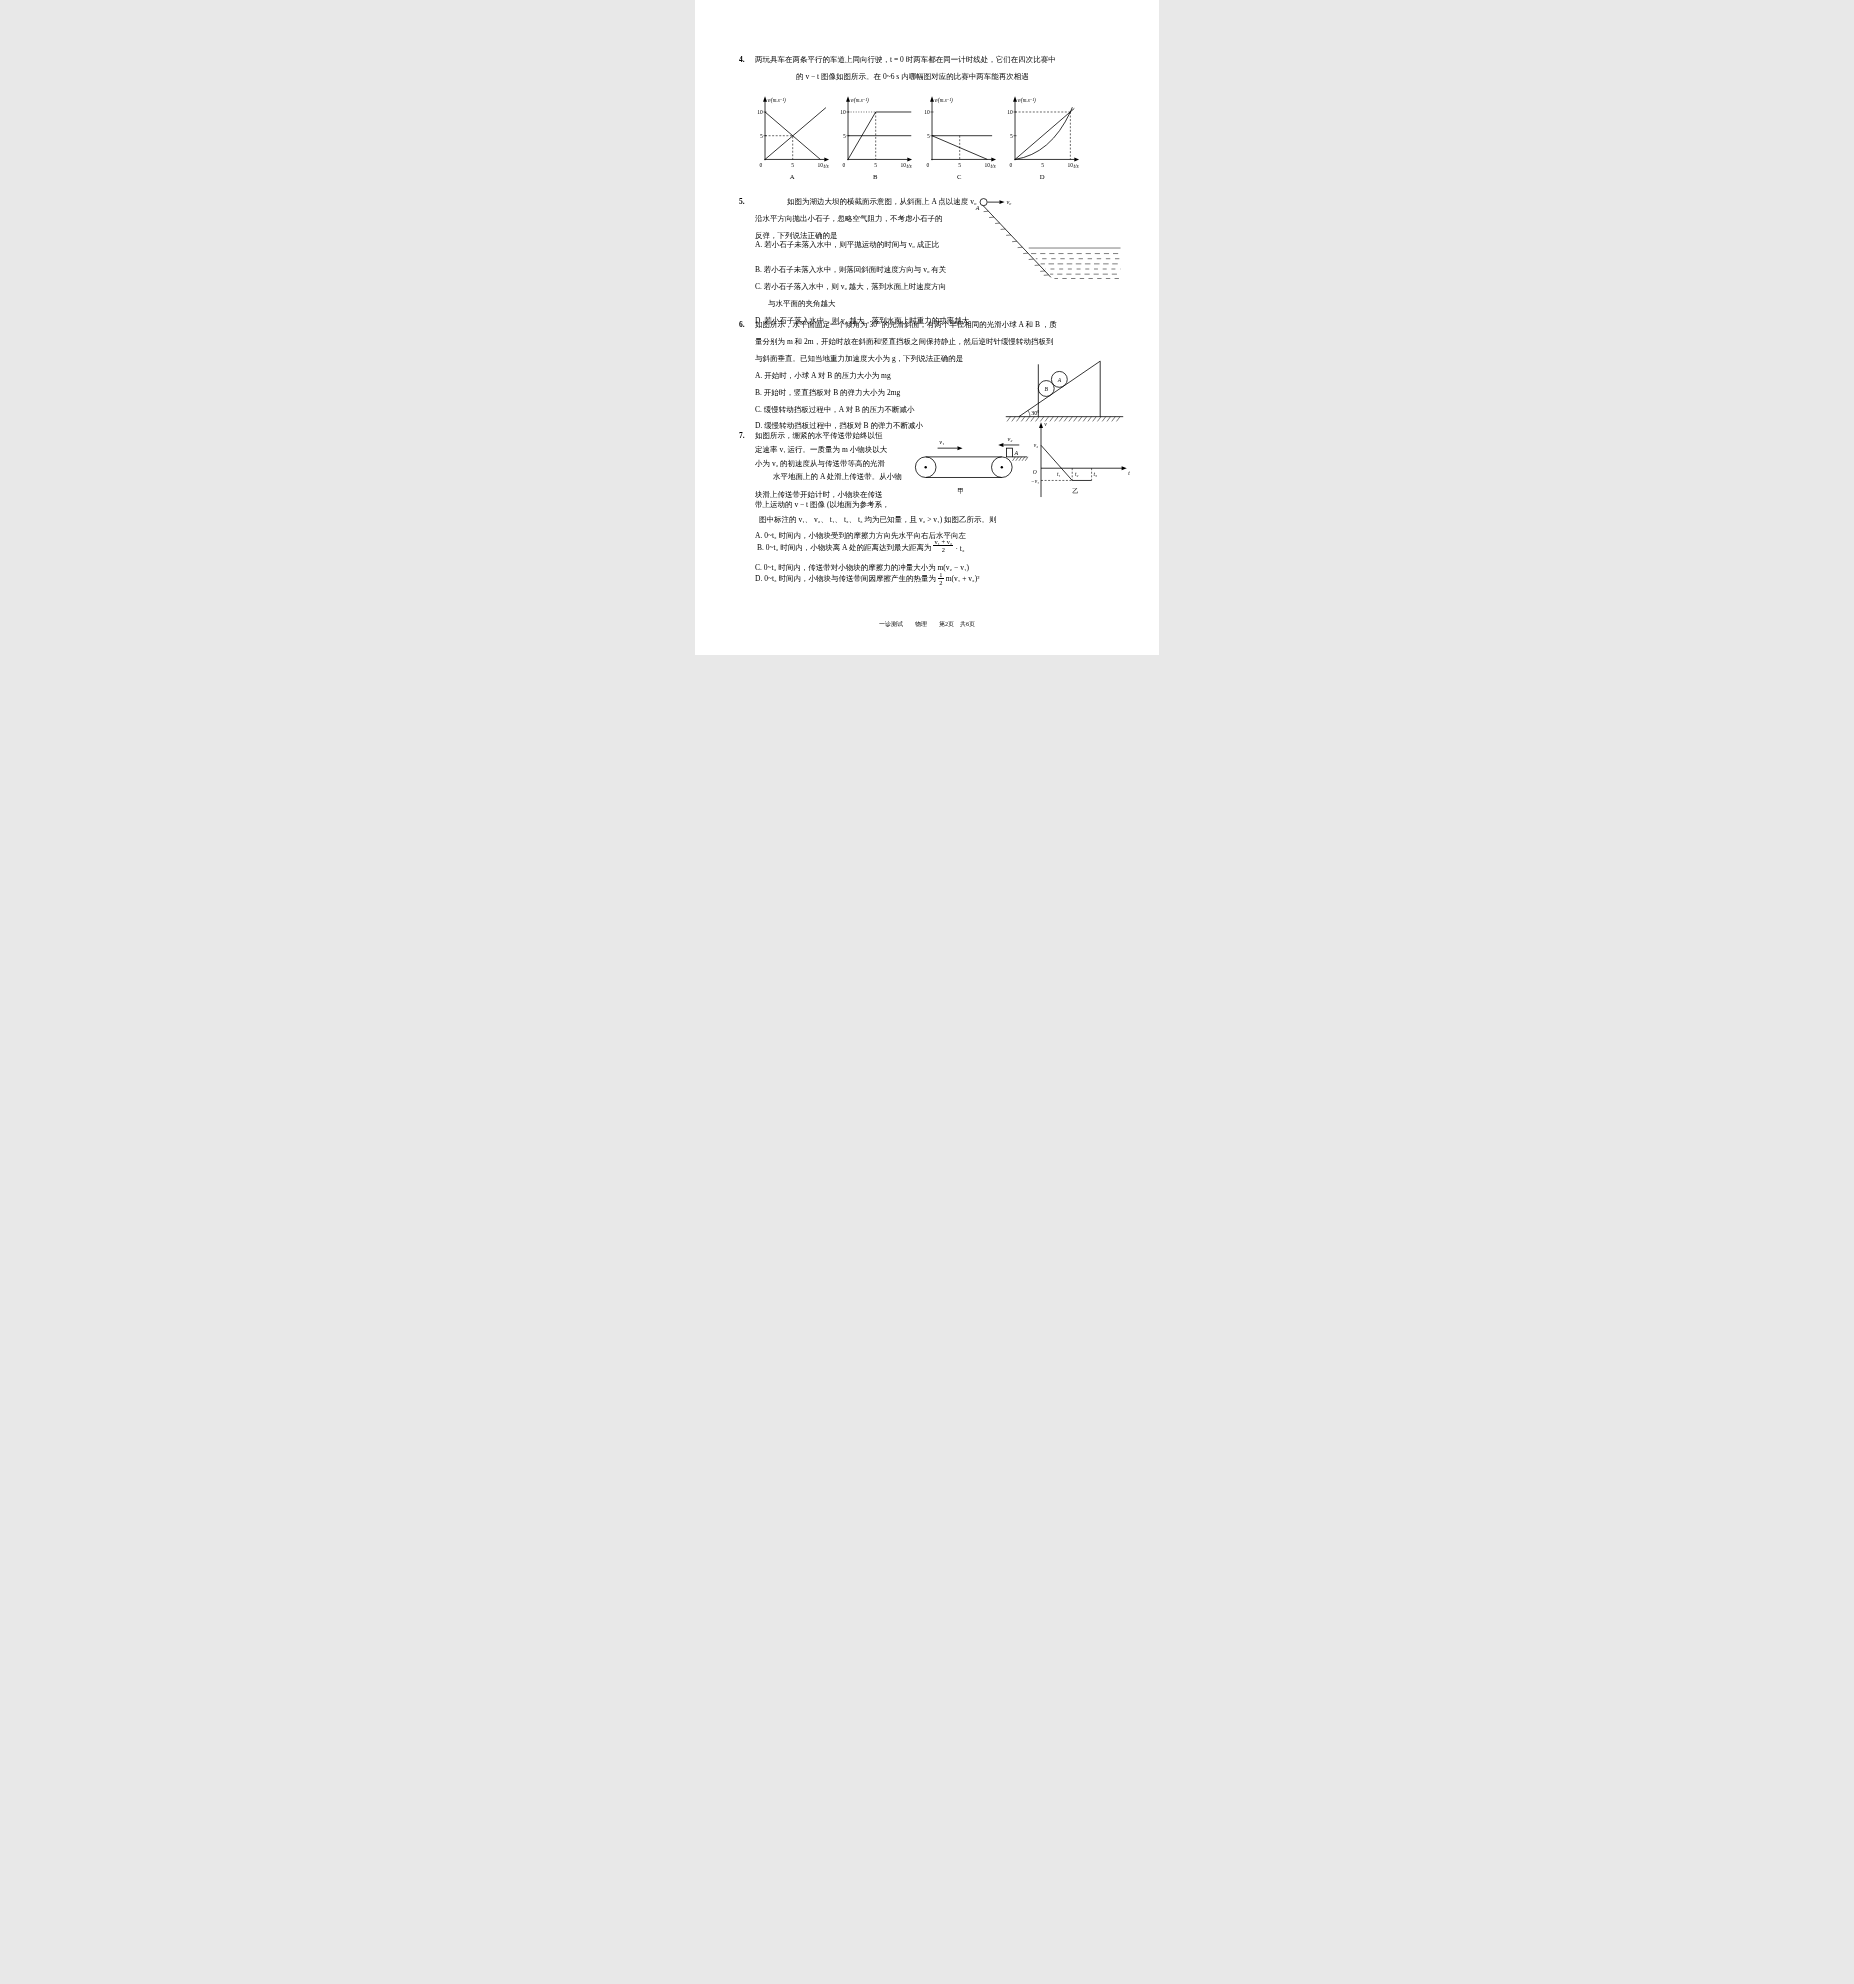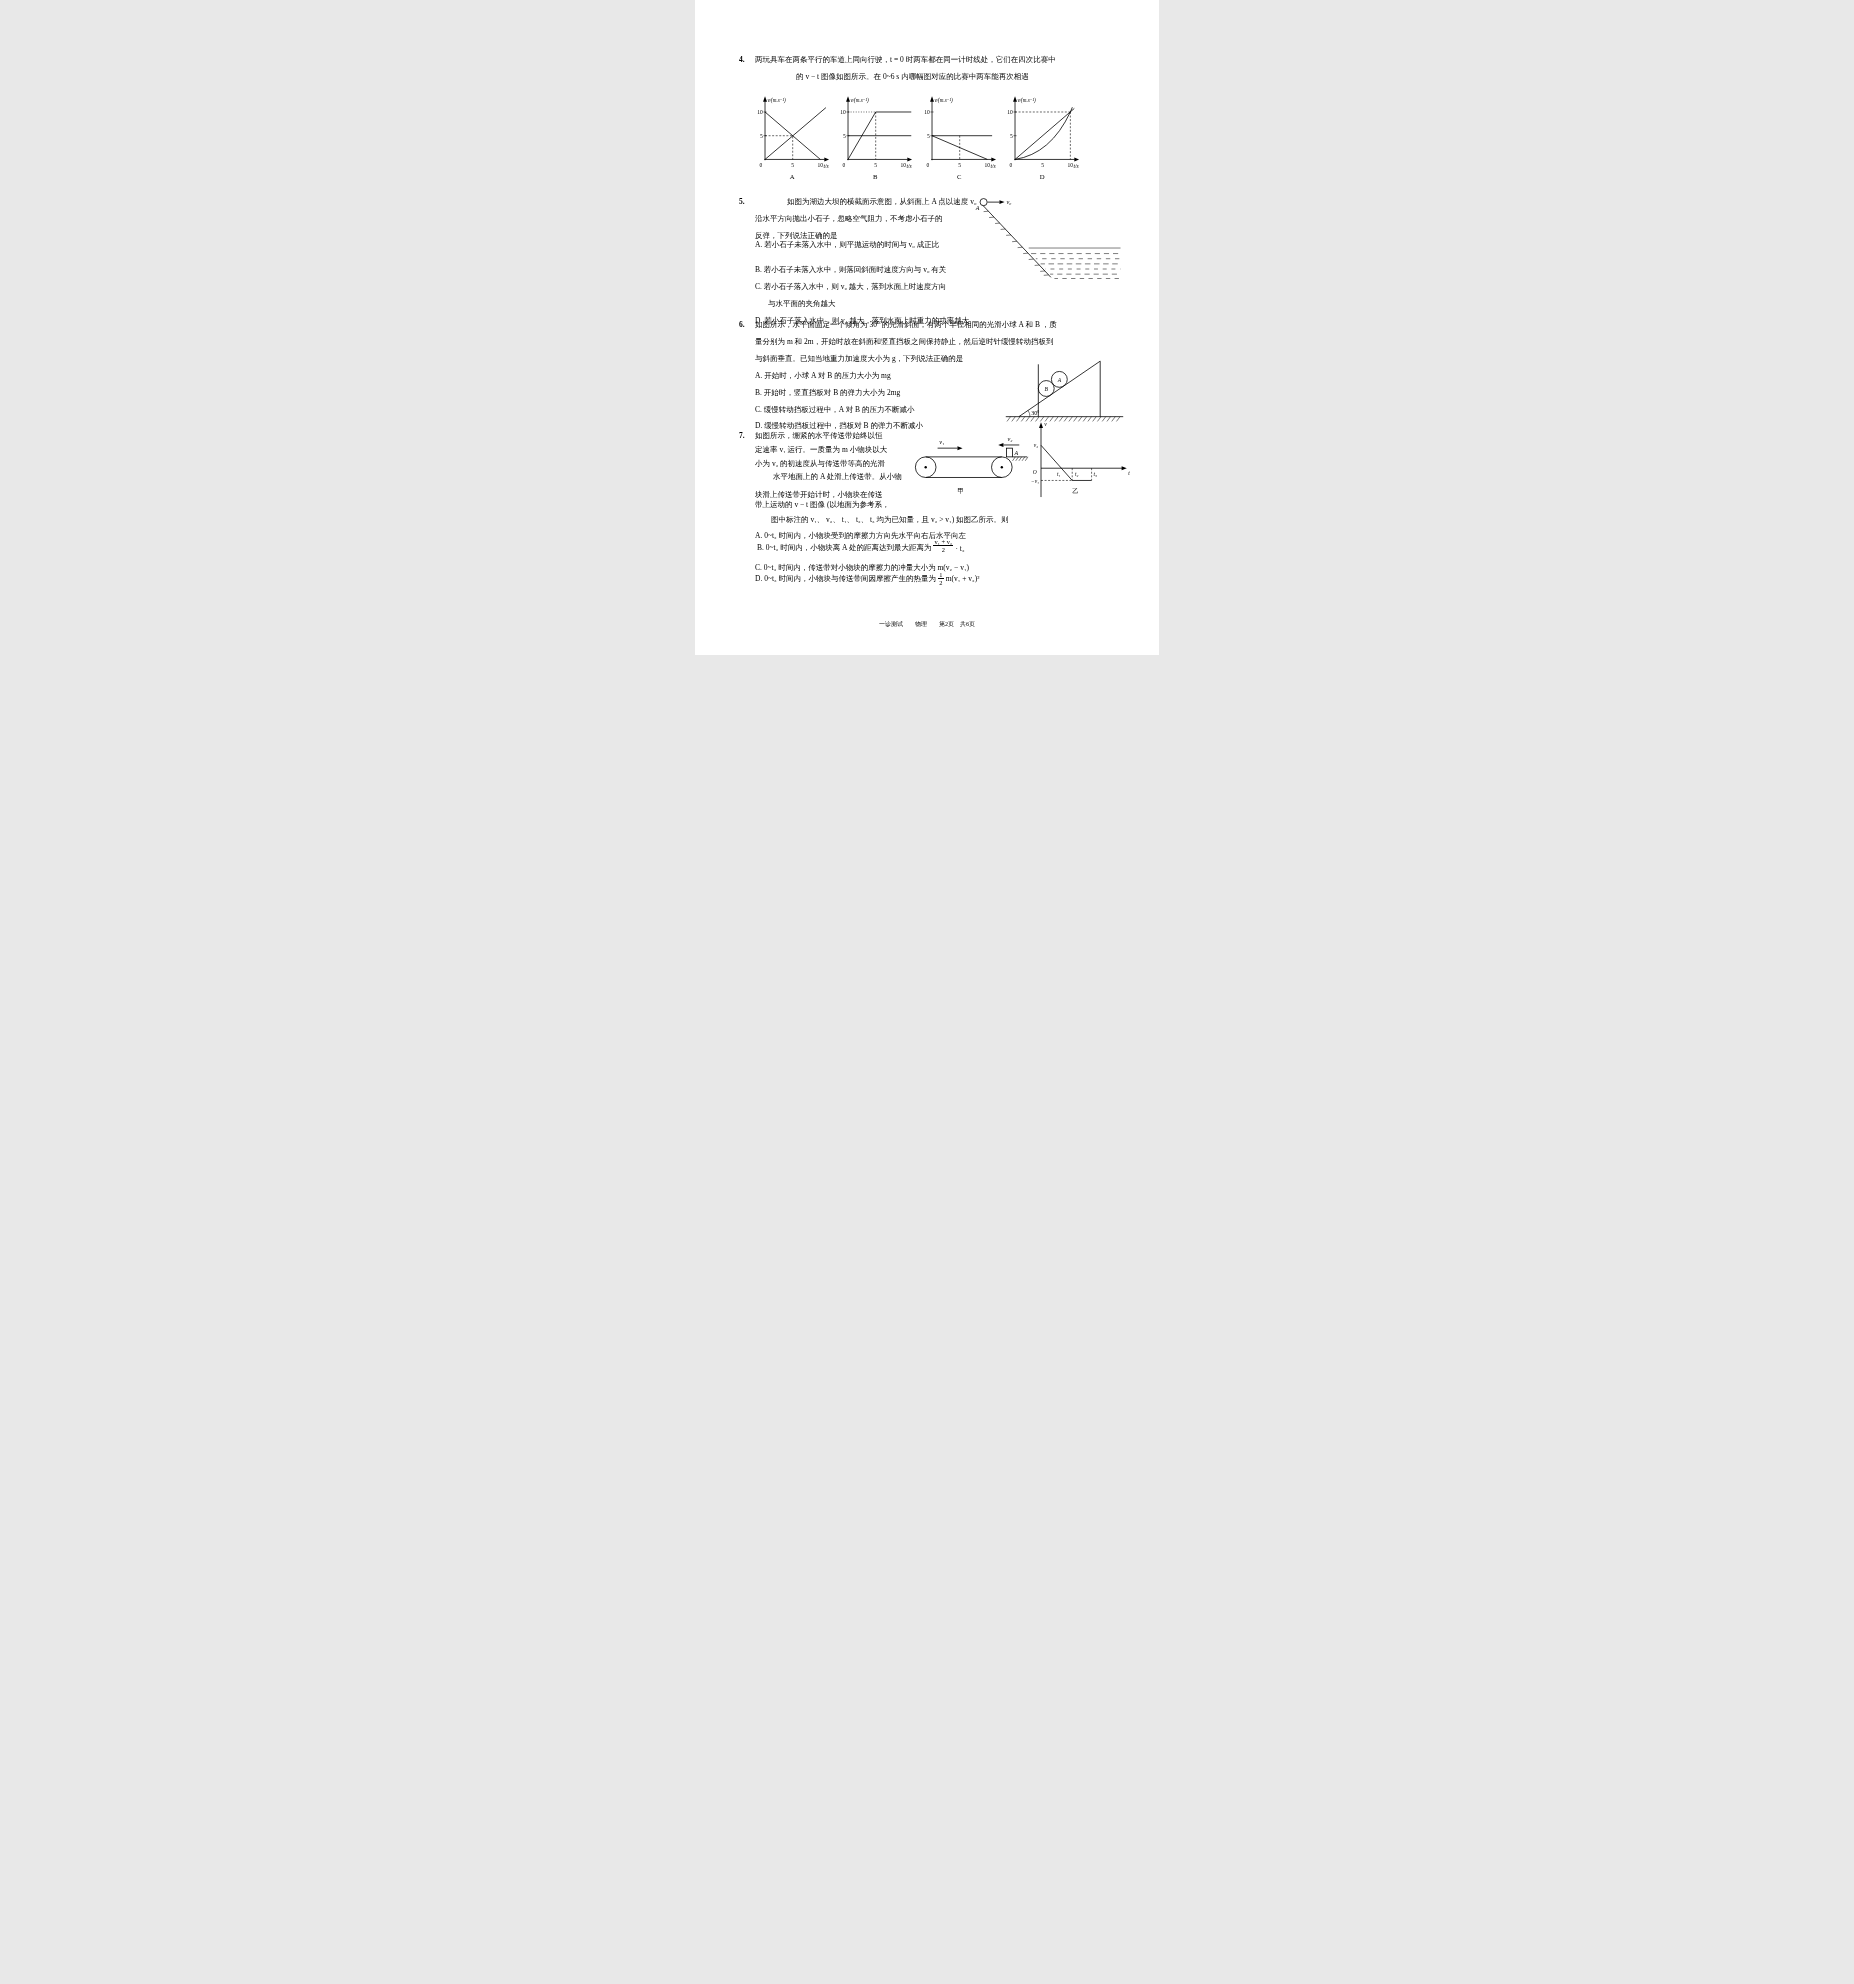--- a/index.html
+++ b/index.html
@@ -166,21 +166,21 @@
     <text x="66" y="157" style="font-size:15px">30°</text>
   </svg>
 
   <span class="abs qnum" style="left:44px;top:431px;">7.</span>
   <span class="abs" style="left:60px;top:431px;">如图所示，绷紧的水平传送带始终以恒</span>
   <span class="abs" style="left:60px;top:445px;">定速率 v₁ 运行。一质量为 m 小物块以大</span>
   <span class="abs" style="left:60px;top:459px;">小为 v₂ 的初速度从与传送带等高的光滑</span>
   <span class="abs" style="left:52px;top:472px;margin-left:26px;">水平地面上的 A 处滑上传送带。从小物</span>
   <span class="abs" style="left:60px;top:490px;">块滑上传送带开始计时，小物块在传送</span>
   <span class="abs" style="left:60px;top:500px;">带上运动的 v − t 图像 (以地面为参考系，</span>
-  <span class="abs" style="left:56px;top:515px;padding-left:20px;">图中标注的 v₁、 v₂、 t₁、 t₂、 t₃ 均为已知量，且 v₂ &gt; v₁) 如图乙所示。则</span>
+  <span class="abs" style="left:44px;top:515px;padding-left:20px;">图中标注的 v₁、 v₂、 t₁、 t₂、 t₃ 均为已知量，且 v₂ &gt; v₁) 如图乙所示。则</span>
   <span class="abs" style="left:60px;top:531px;">A. 0~t₂ 时间内，小物块受到的摩擦力方向先水平向右后水平向左</span>
 
   <div class="fracline" style="left:62px;top:538px;align-items:flex-end;">
     <span>B. 0~t₂ 时间内，小物块离 A 处的距离达到最大距离为</span>
     <span class="frac">
       <span class="fnum">v₁ + v₂</span>
       <span>2</span>
     </span>
     <span>· t₂</span>
   </div>

